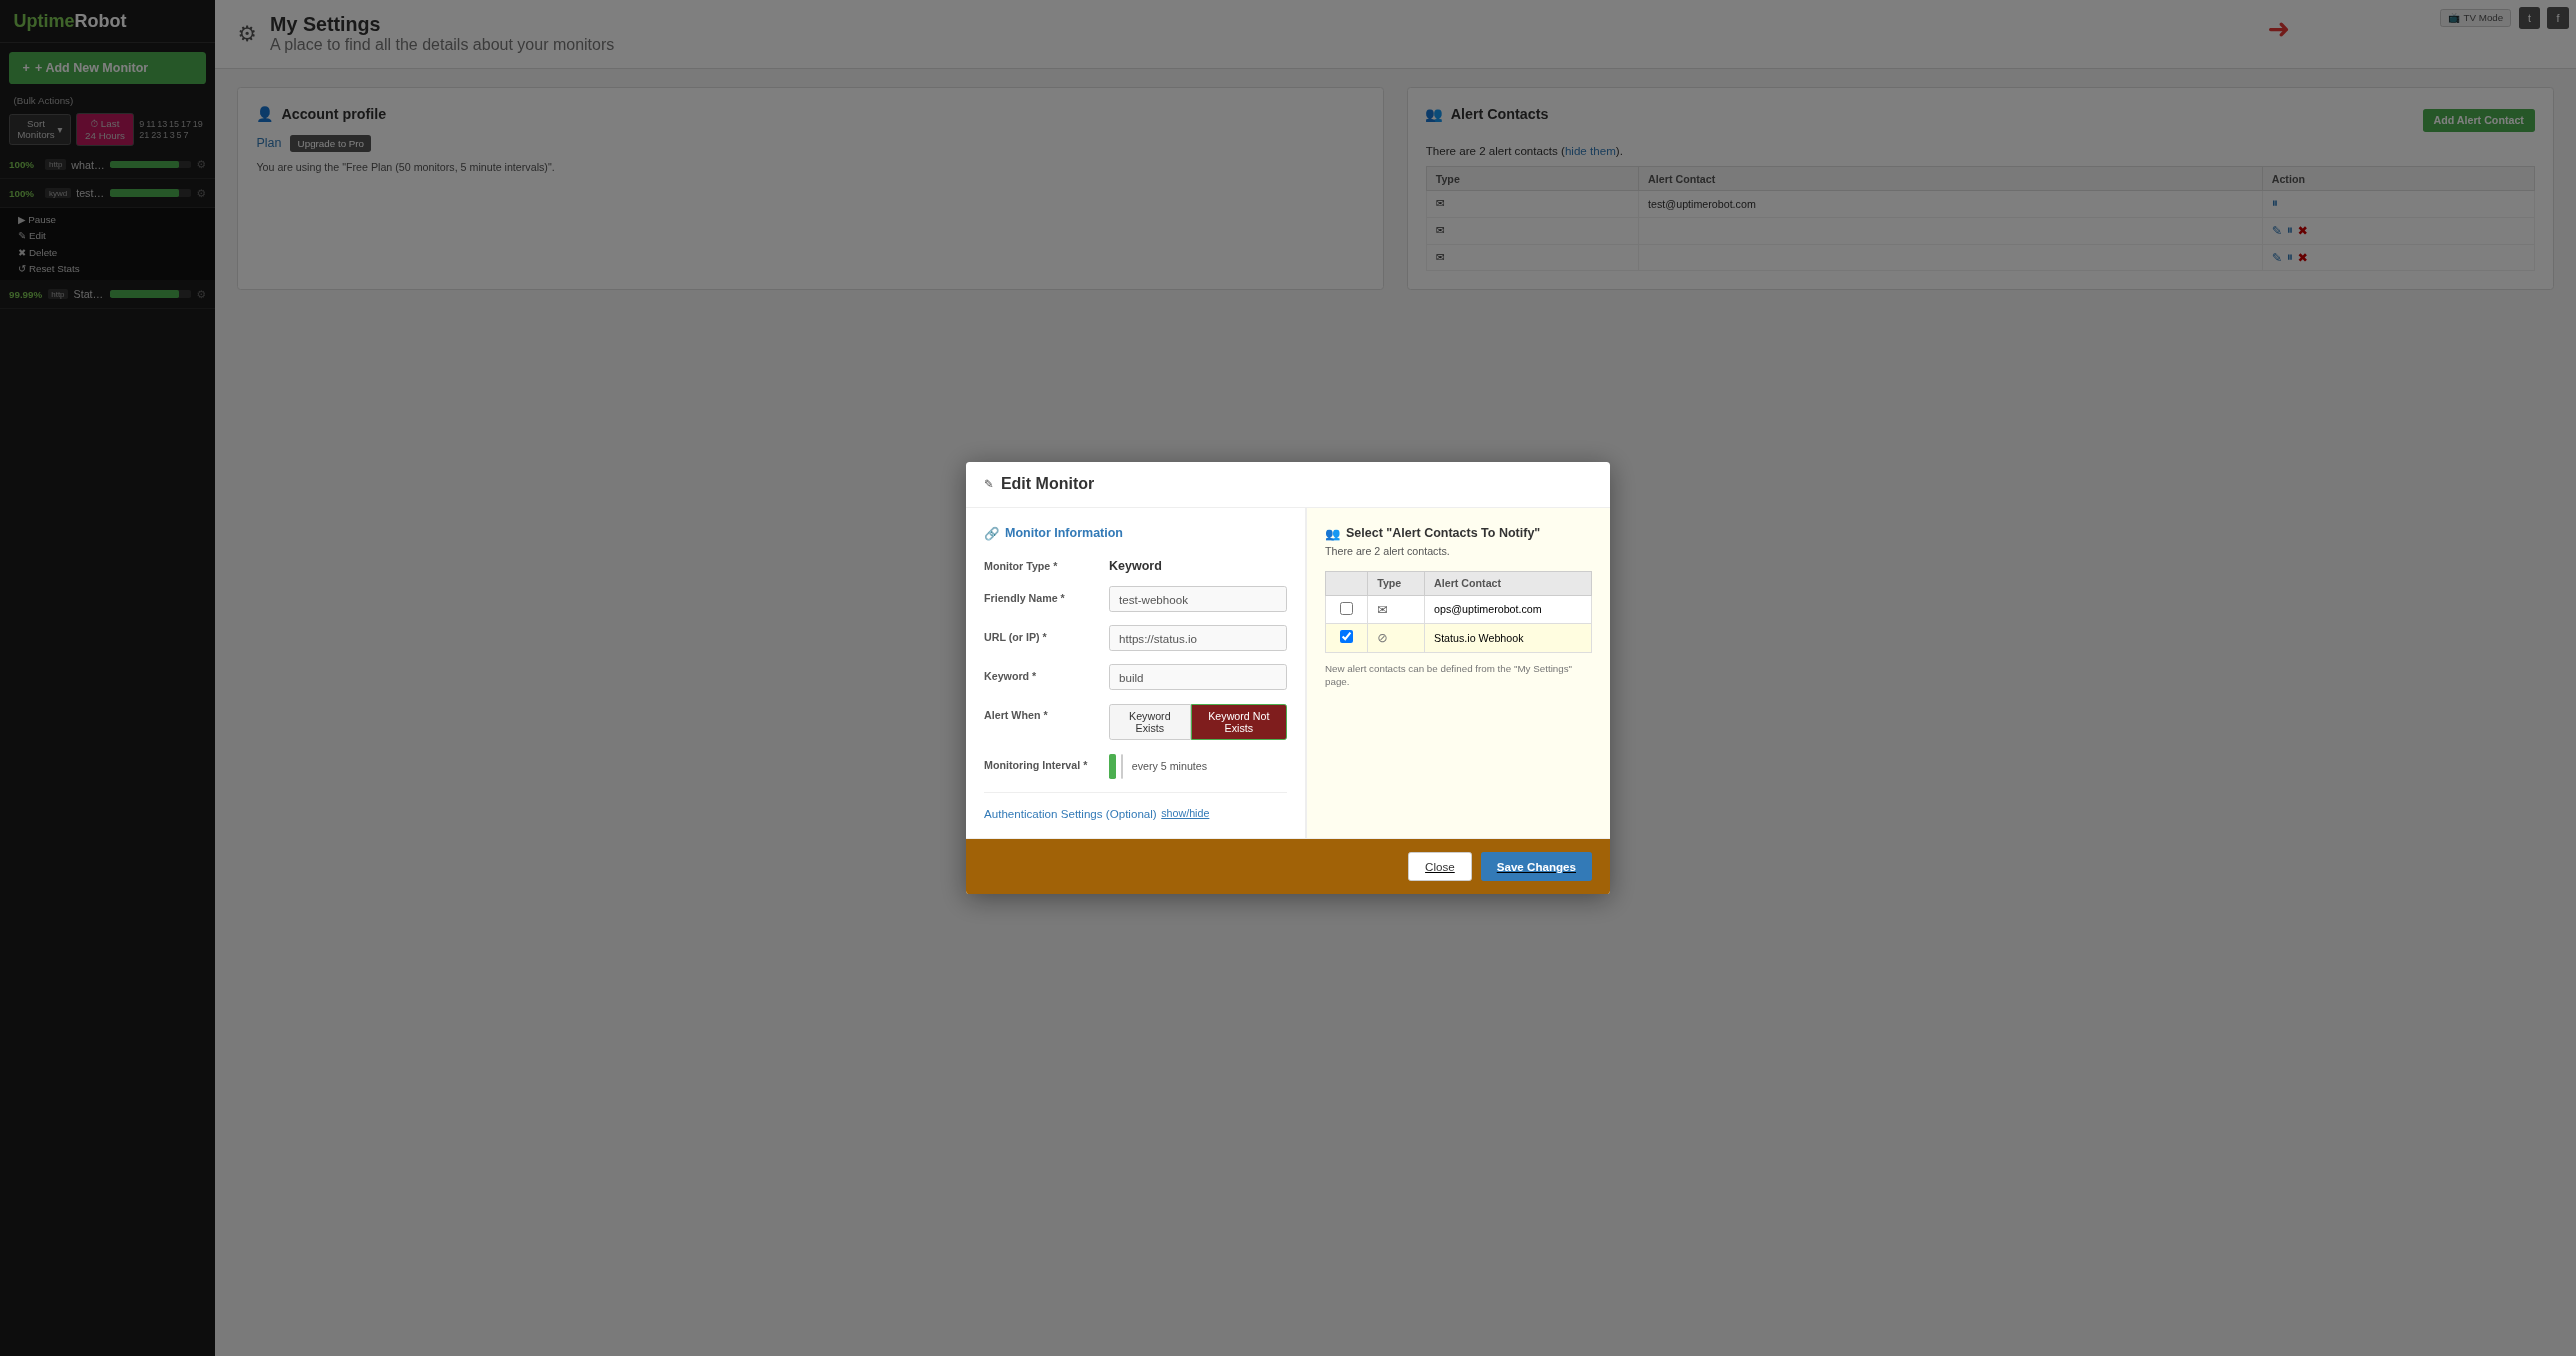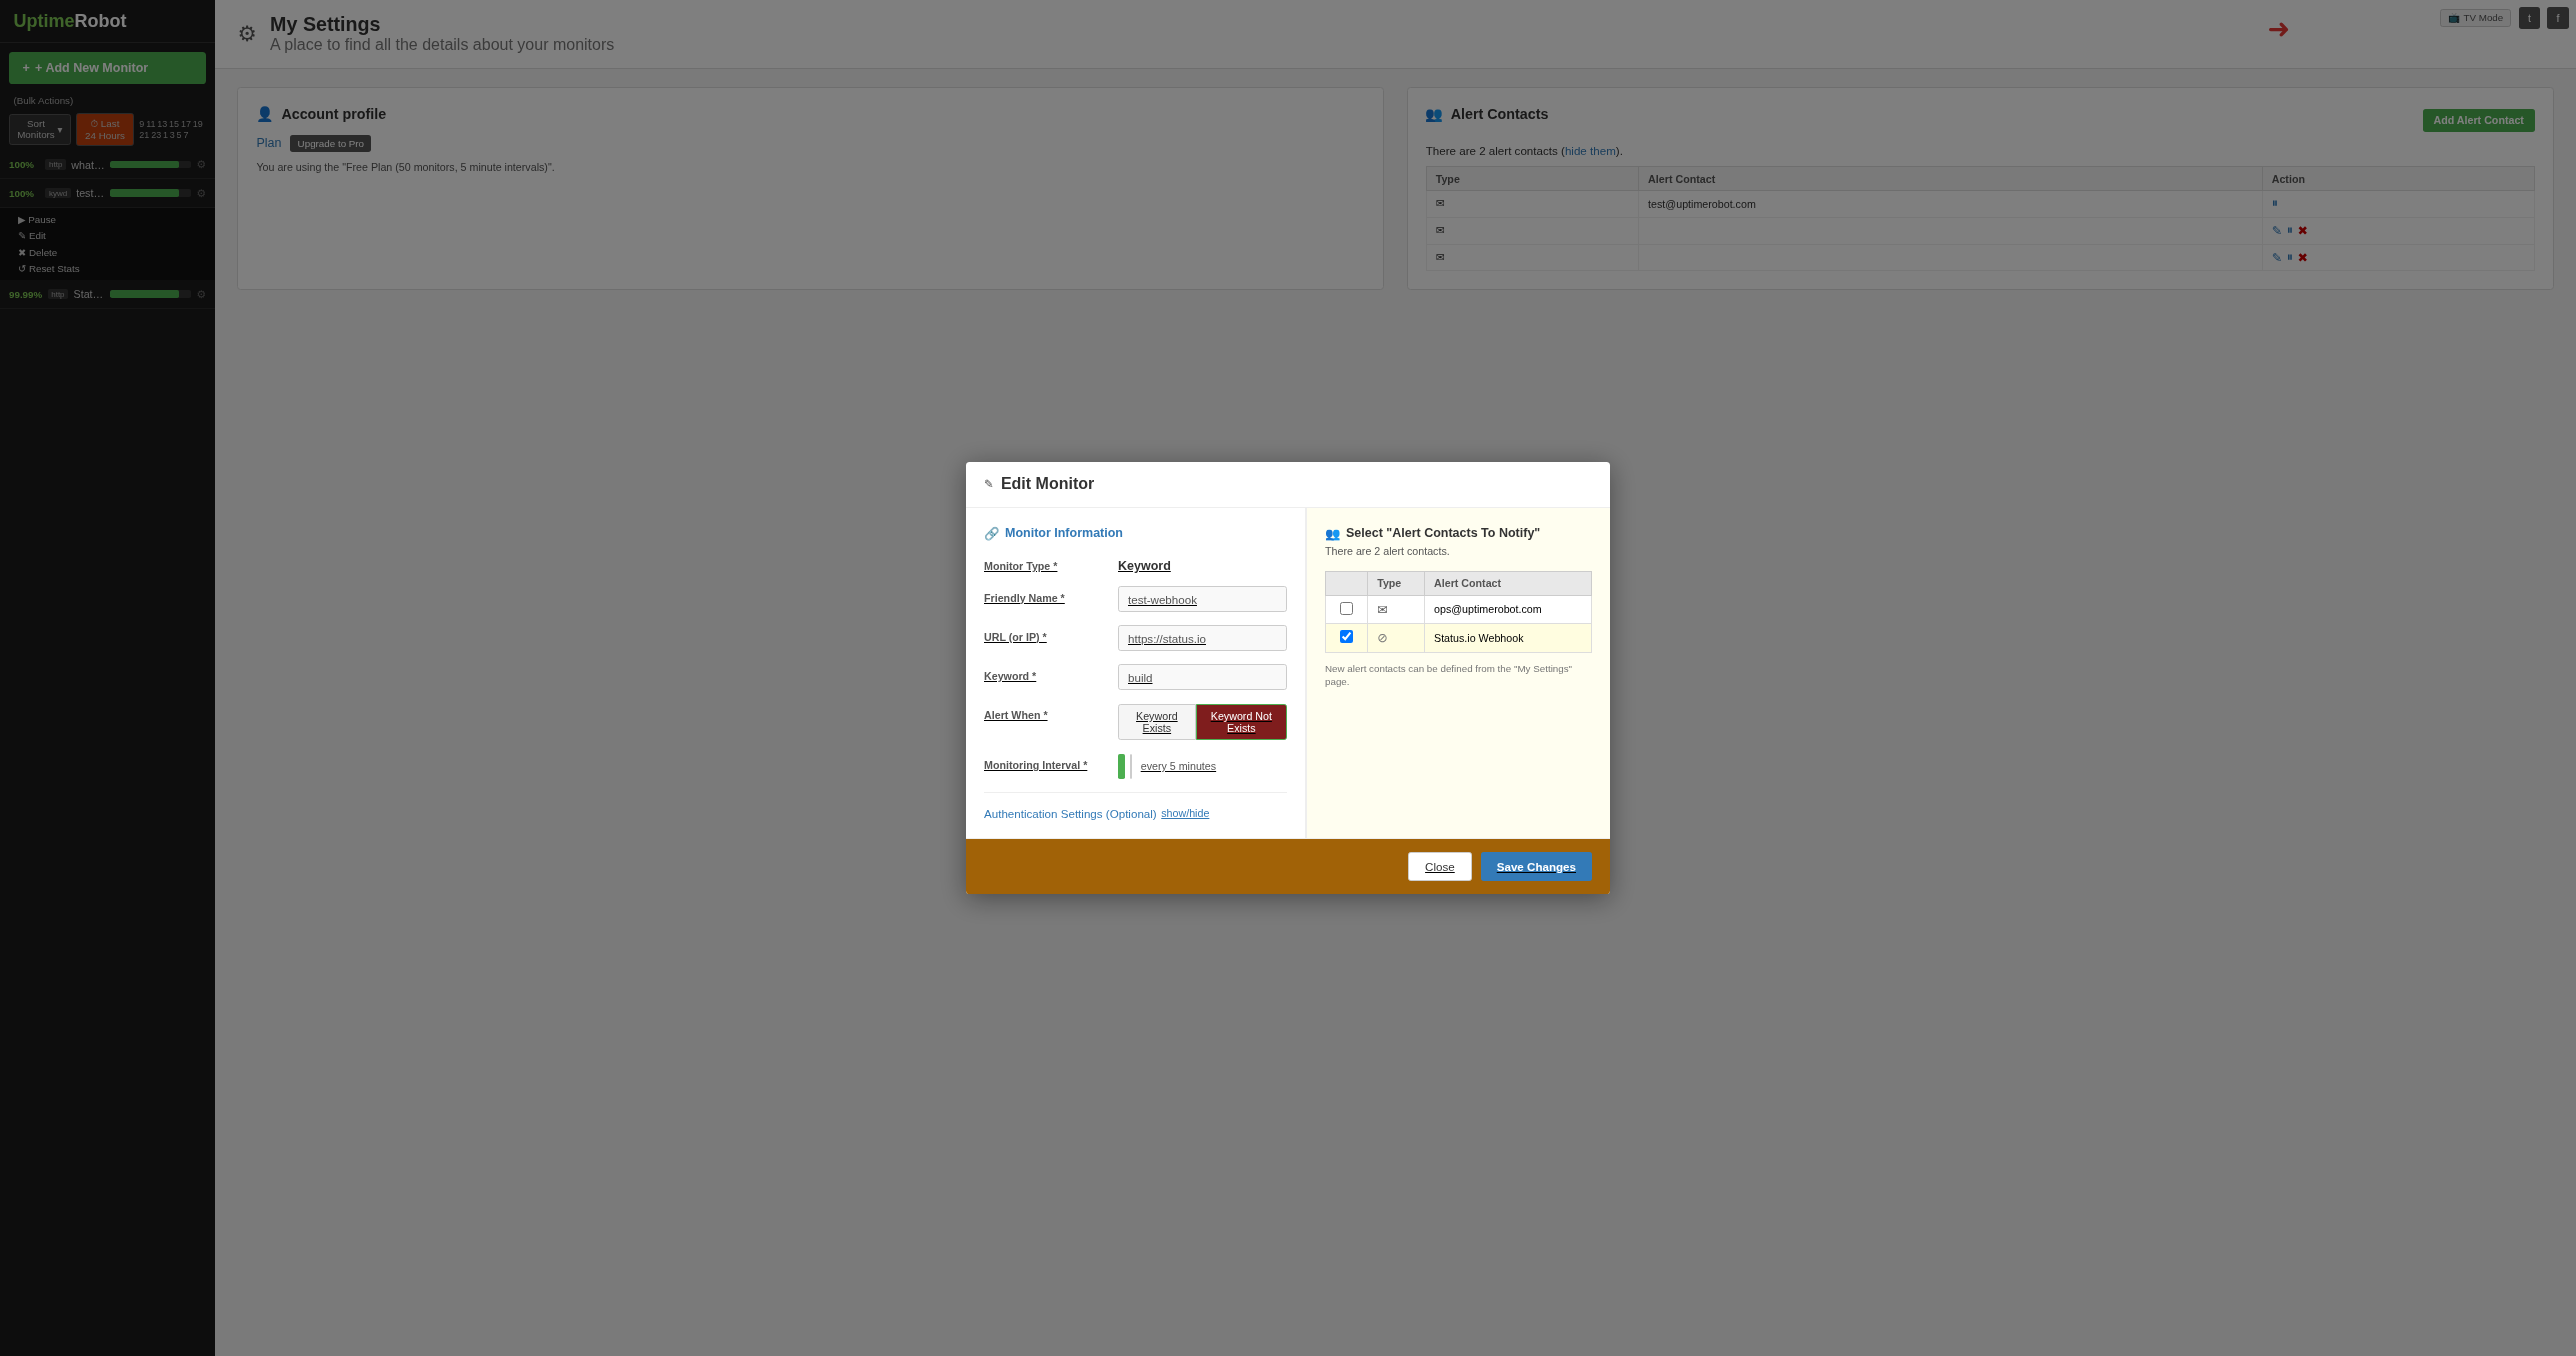--- a/index.html
+++ b/index.html
@@ -11,21 +11,21 @@
     .logo-uptime { font-size: 18px; font-weight: bold; }
     .logo-uptime span.up { color: #7ec855; }
     .logo-uptime span.robot { color: #fff; }
 
     .add-monitor-btn { margin: 9px; background: #4caf50; color: #fff; border: none; padding: 9px 13.4px; border-radius: 3.6px; cursor: pointer; font-size: 12.5px; font-weight: bold; width: calc(100% - 18px); text-align: left; display: flex; align-items: center; gap: 5.4px; }
 
     .bulk-actions { padding: 1.8px 13.4px; font-size: 9.8px; color: #aaa; cursor: pointer; }
 
     .sort-row { display: flex; align-items: center; gap: 5.4px; padding: 5.4px 9px; }
     .sort-btn { background: #333; color: #ccc; border: 0.9px solid #555; padding: 3.6px 7.2px; border-radius: 2.7px; font-size: 9.8px; cursor: pointer; display: flex; align-items: center; gap: 2.7px; }
-    .time-btn { background: #c2410c; color: #ccc; border: 0.9px solid #555; padding: 3.6px 7.2px; border-radius: 2.7px; font-size: 9.8px; cursor: pointer; display: flex; align-items: center; gap: 2.7px; }
+    .time-btn { background: #be185d; color: #ccc; border: 0.9px solid #555; padding: 3.6px 7.2px; border-radius: 2.7px; font-size: 9.8px; cursor: pointer; display: flex; align-items: center; gap: 2.7px; }
     .hour-pills { display: flex; gap: 1.8px; flex-wrap: wrap; }
     .hour-pill { color: #aaa; font-size: 9px; cursor: pointer; }
 
     .monitor-item { padding: 7.2px 9px; border-bottom: 0.9px solid #2a2a2a; display: flex; align-items: center; gap: 5.4px; cursor: pointer; position: relative; }
     .pct-badge { font-size: 9.8px; color: #7ec855; font-weight: bold; min-width: 31px; }
     .type-badge { font-size: 8px; background: #333; color: #aaa; padding: 0.9px 3.6px; border-radius: 1.8px; }
     .monitor-name { color: #ccc; font-size: 10.7px; flex: 1; overflow: hidden; text-overflow: ellipsis; white-space: nowrap; }
     .uptime-bar-mini { width: 81px; height: 7.2px; background: #333; border-radius: 1.8px; overflow: hidden; }
     .uptime-bar-fill { height: 100%; background: #4caf50; border-radius: 1.8px; }
     .gear-icon { color: #666; font-size: 10.7px; cursor: pointer; }
@@ -77,21 +77,21 @@
     .modal-header .edit-icon { color: #555; }
     .modal-title { font-size: 16px; color: #333; font-weight: bold; }
 
     .modal-body { display: flex; gap: 0; flex: 1; min-height: 0; }
 
     .modal-left { flex: 1; padding: 18px; border-right: 0.9px solid #eee; overflow-y: auto; }
     .modal-right { width: 304px; padding: 18px; background: #fffef0; border-left: 0.9px solid #eee; overflow-y: auto; }
 
     .section-heading { color: #337ab7; font-size: 12.5px; font-weight: bold; margin-bottom: 13.4px; display: flex; align-items: center; gap: 5.4px; }
 
-    .form-row { margin-bottom: 13.4px; display: flex; align-items: flex-start; gap: 18px; text-decoration: underline; }
+    .form-row { margin-bottom: 13.4px; display: flex; align-items: flex-start; gap: 9px; }
     .form-label { min-width: 116px; font-size: 10.7px; color: #555; padding-top: 5.4px; font-weight: bold; }
     .form-value { font-size: 12.5px; color: #333; padding-top: 4.5px; font-weight: bold; }
     .form-input { width: 100%; padding: 5.4px 9px; border: 0.9px solid #ccc; border-radius: 2.7px; font-size: 11.6px; color: #555; background: #f9f9f9; }
 
     .btn-group { display: flex; gap: 0; }
     .btn-group button { padding: 5.4px 12.5px; border: 0.9px solid #ccc; background: #f5f5f5; color: #333; cursor: pointer; font-size: 10.7px; }
     .btn-group button:first-child { border-radius: 2.7px 0 0 2.7px; }
     .btn-group button:last-child { border-radius: 0 2.7px 2.7px 0; }
     .btn-group button.active { background: #7f1d1d; color: #fff; border-color: #4caf50; }
 

